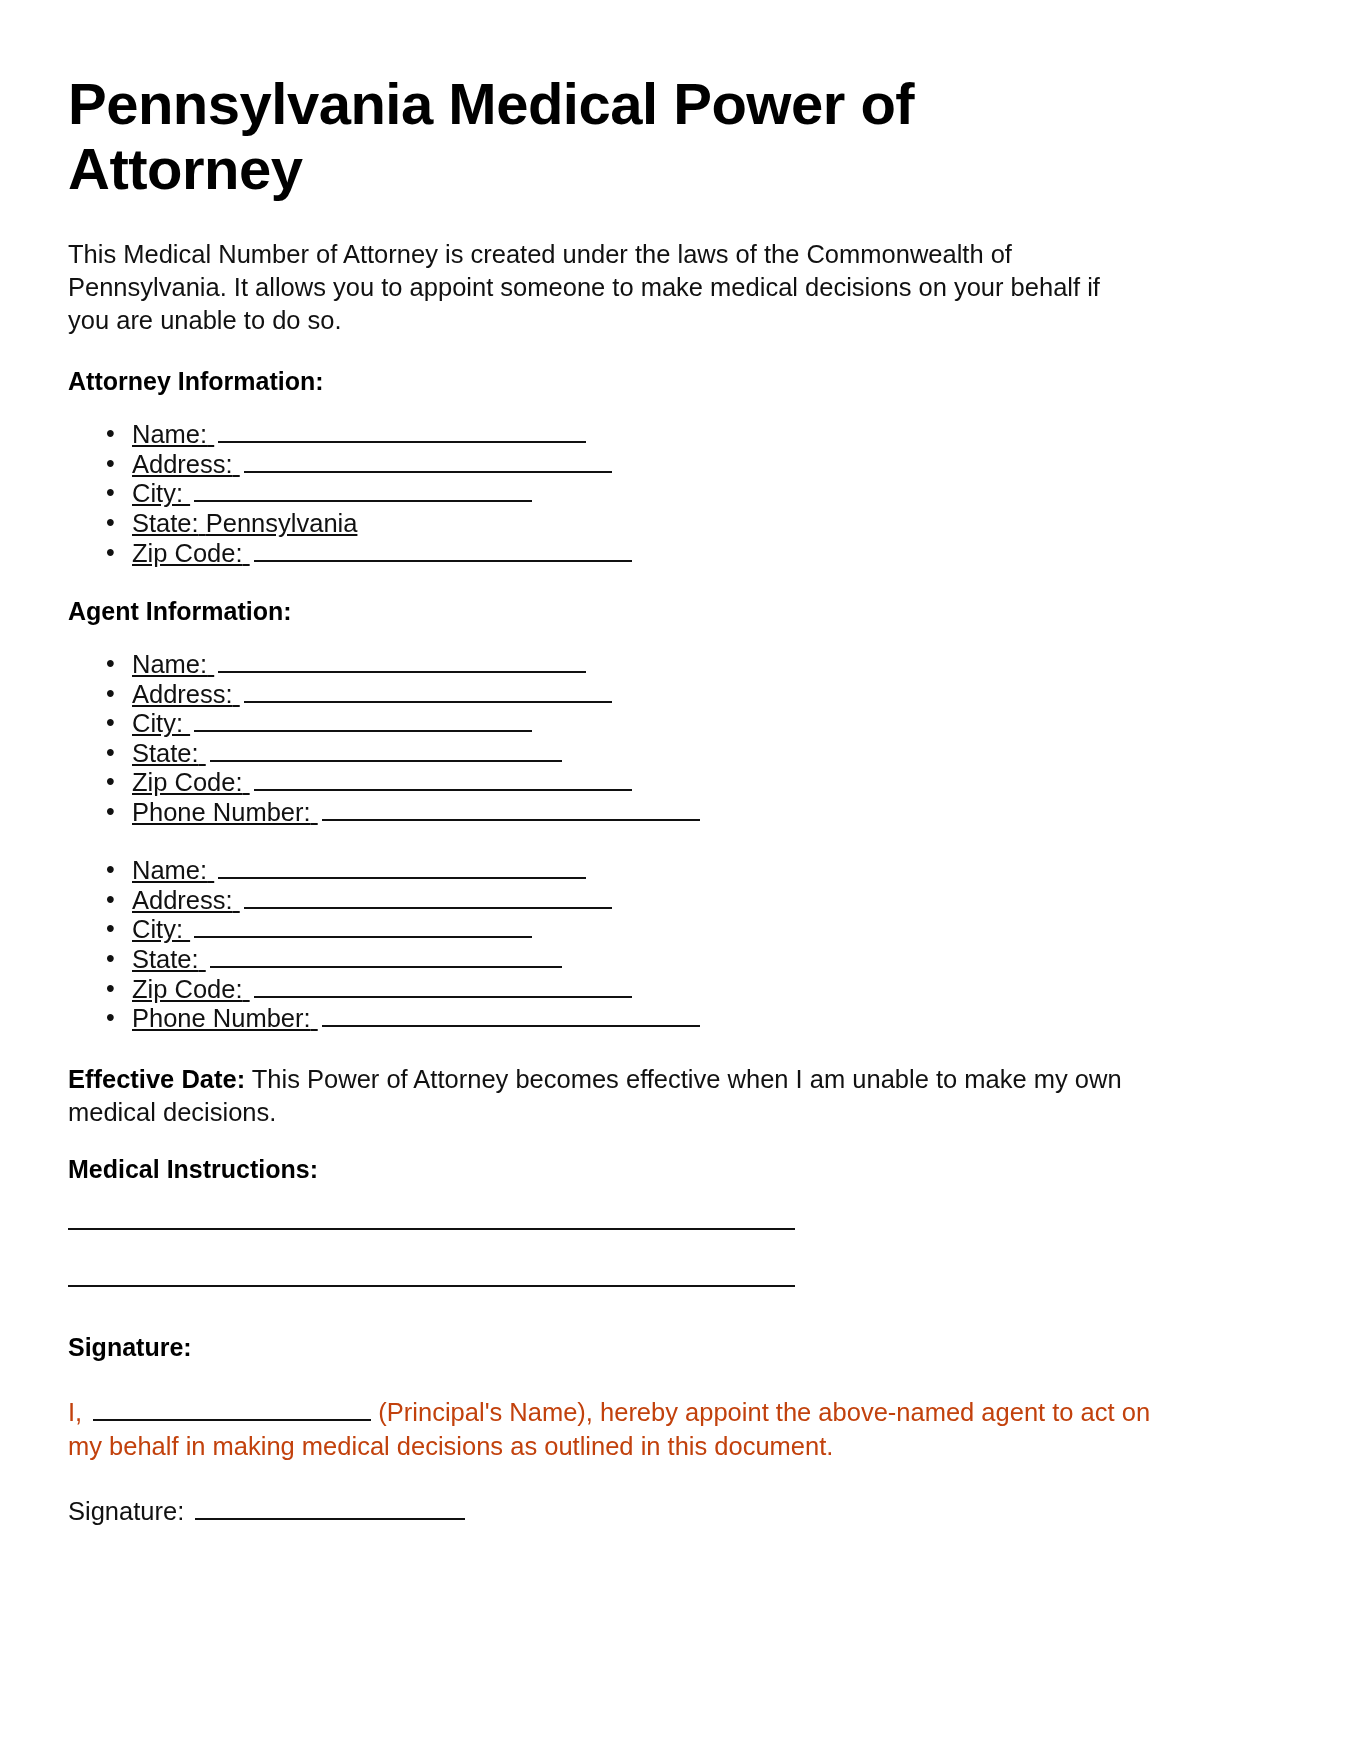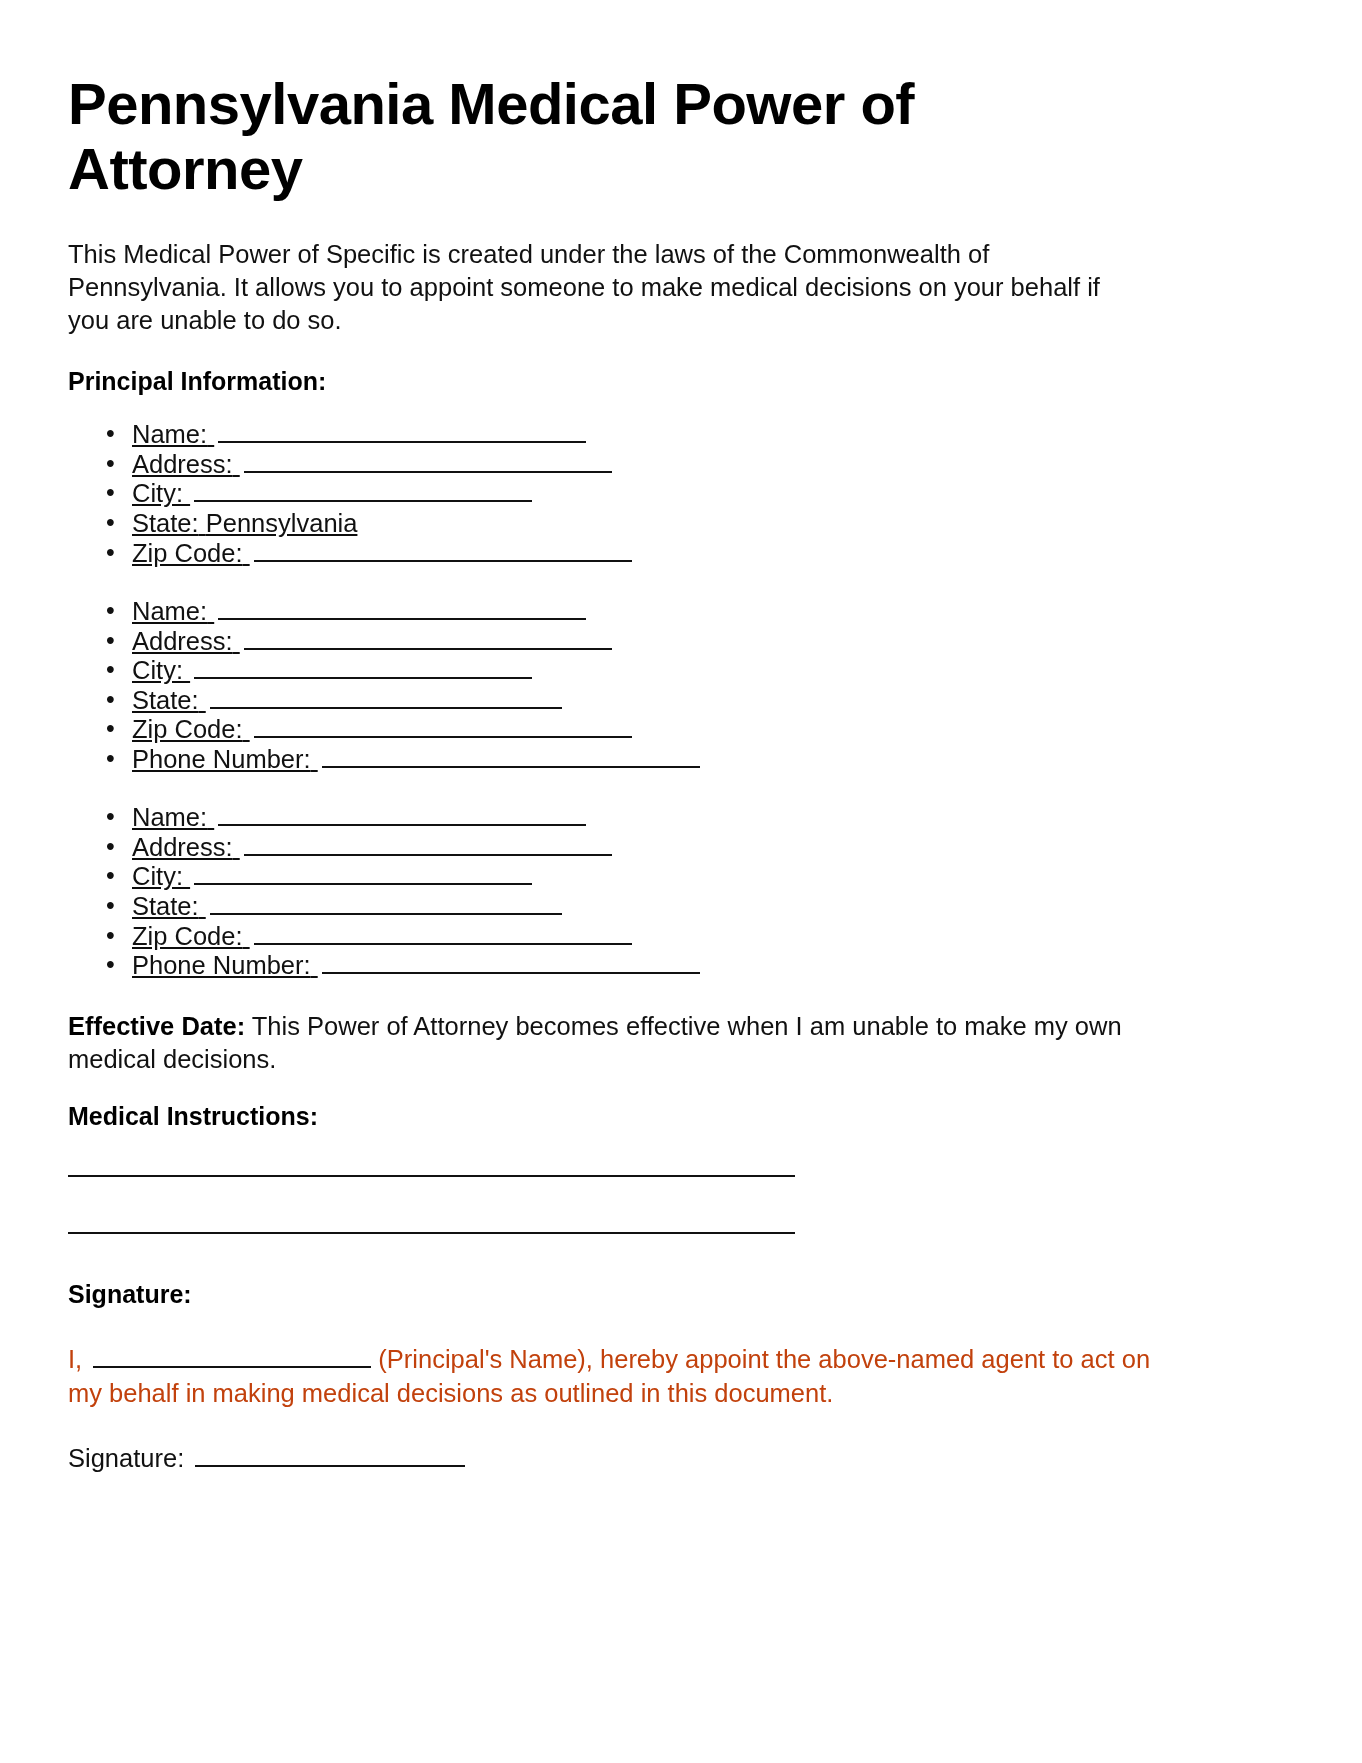--- a/index.html
+++ b/index.html
@@ -135,23 +135,23 @@
     user-select: none;
   }
 </style>
 </head>
 <body>
 
 <div class="page">
 
   <h1 class="doc-title">Pennsylvania Medical Power of Attorney</h1>
 
-  <p class="para">This Medical Power of Specific is created under the laws of the Commonwealth of Pennsylvania. It allows you to appoint someone to make medical decisions on your behalf if you are unable to do so.</p>
-
-  <h2 class="section-heading">Principal Information:</h2>
+  <p class="para">This Medical Number of Attorney is created under the laws of the Commonwealth of Pennsylvania. It allows you to appoint someone to make medical decisions on your behalf if you are unable to do so.</p>
+
+  <h2 class="section-heading">Attorney Information:</h2>
 
   <ul class="fields">
     <li>
       <span>Name:</span>
       <span class="blank b-name"></span>
     </li>
     <li>
       <span>Address:</span>
       <span class="blank b-address"></span>
     </li>
@@ -162,20 +162,21 @@
     <li>
       <span>State:</span>
       <span>Pennsylvania</span>
     </li>
     <li>
       <span>Zip Code:</span>
       <span class="blank b-zip"></span>
     </li>
   </ul>
 
+  <h2 class="section-heading">Agent Information:</h2>
 
   <ul class="fields">
     <li>
       <span>Name:</span>
       <span class="blank b-name"></span>
     </li>
     <li>
       <span>Address:</span>
       <span class="blank b-address"></span>
     </li>

